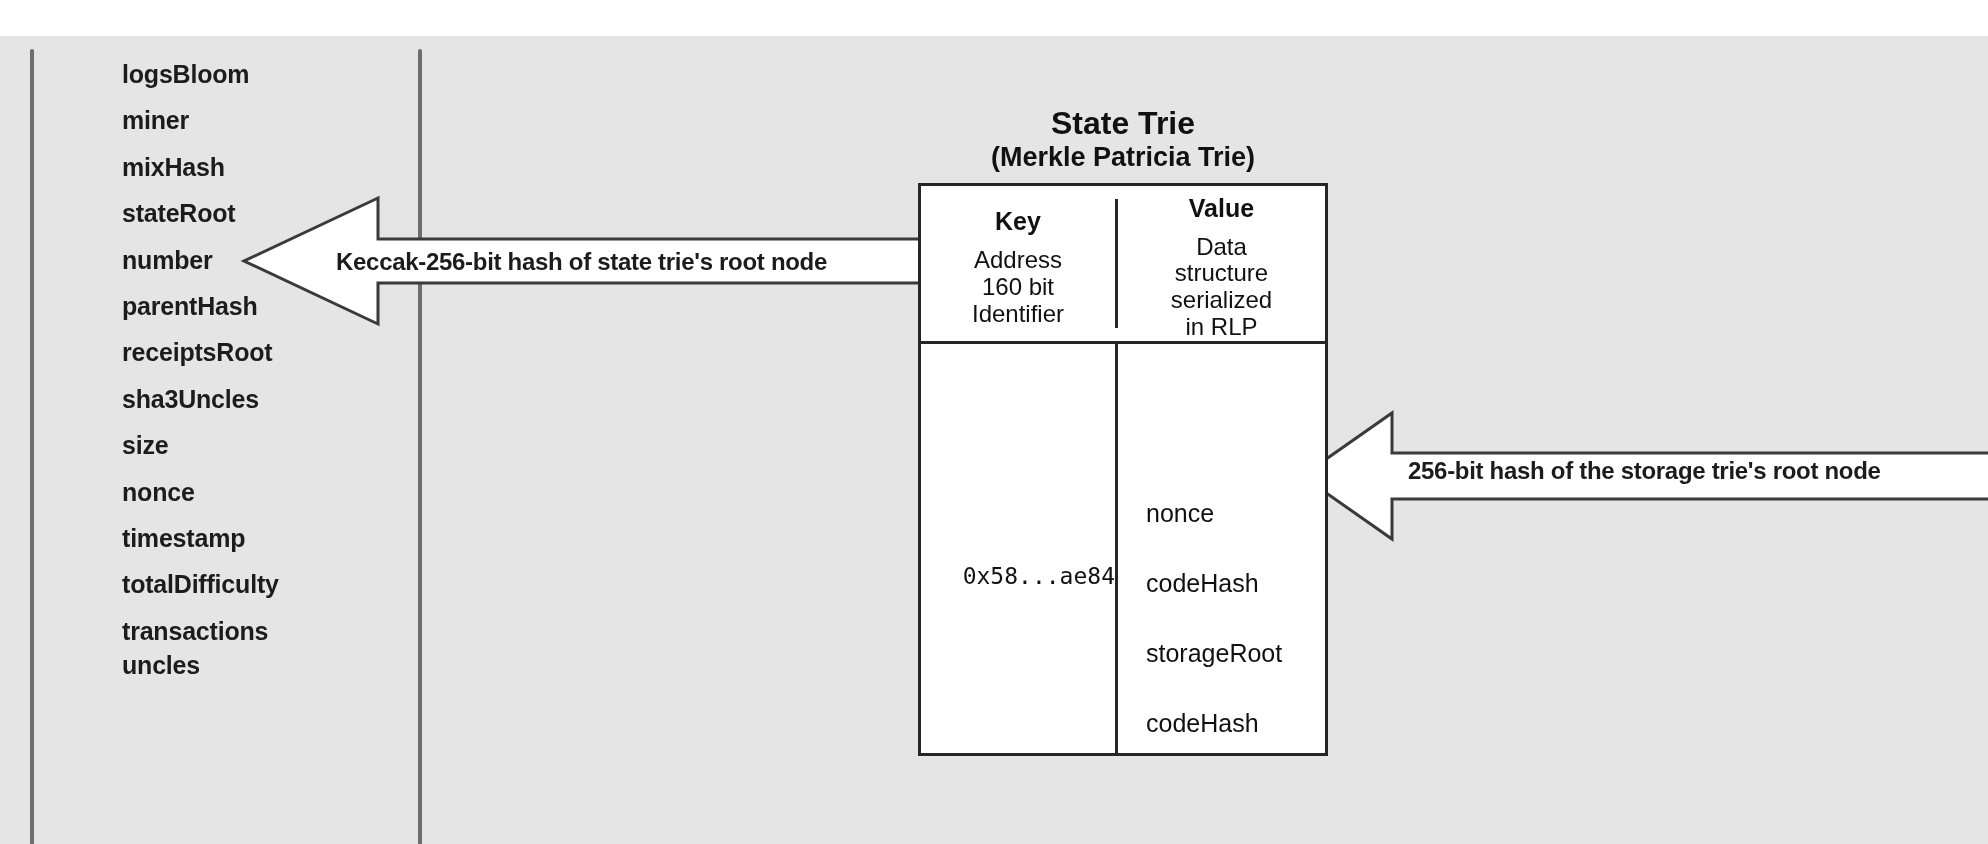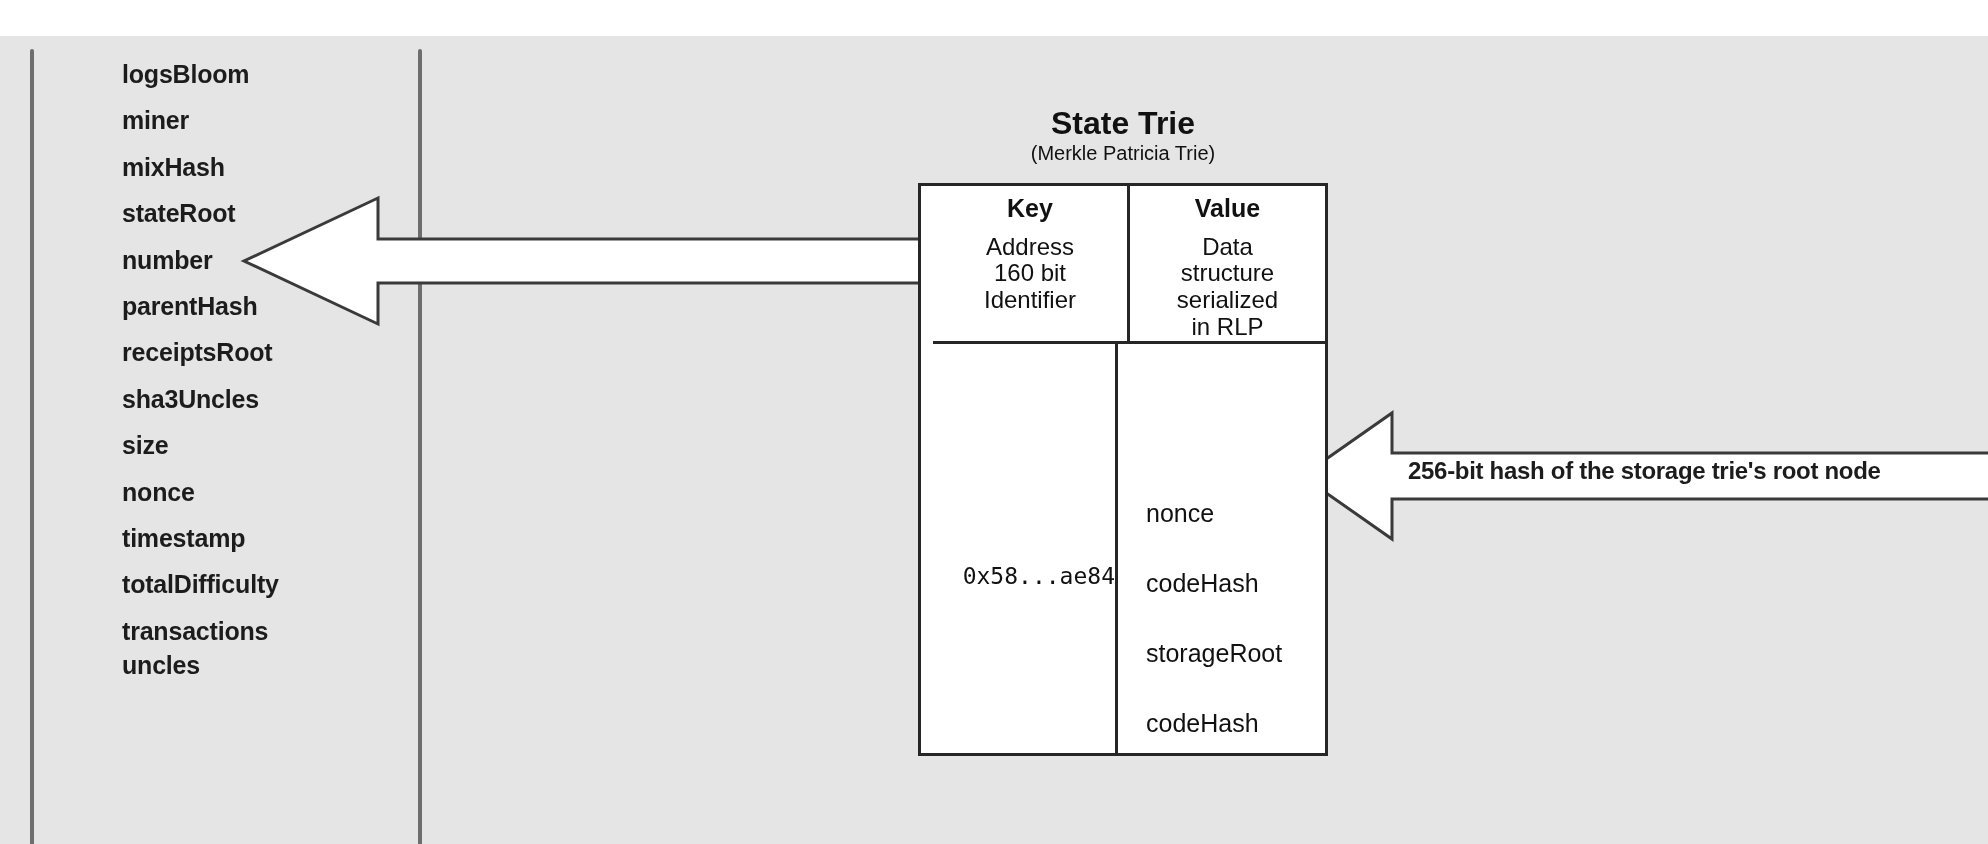--- a/index.html
+++ b/index.html
@@ -66,45 +66,46 @@
     width: 410px;
     text-align: center;
   }
   #trie-title {
     font-size: 32px;
     font-weight: bold;
     color: #111;
     line-height: 1.12;
   }
   #trie-subtitle {
-    font-size: 20px;
-    font-weight: normal;
+    font-size: 27px;
+    font-weight: bold;
     color: #111;
     line-height: 1.12;
   }
 
   #trie-table {
     position: absolute;
     left: 918px;
     top: 147px;
     width: 410px;
     height: 573px;
     border: 3px solid #262626;
     box-sizing: border-box;
     background: #ffffff;
   }
   #trie-head-row {
     position: absolute;
-    left: 12px;
+    left: 0;
     top: 0;
     right: 0;
     height: 158px;
     border-bottom: 3px solid #262626;
     box-sizing: border-box;
     display: flex;
+    align-items: center;
   }
   #trie-body-row {
     position: absolute;
     left: 0;
     top: 158px;
     right: 0;
     bottom: 0;
     display: flex;
   }
   .col-key {
@@ -198,20 +199,21 @@
       <div class="field-item" style="top: 442px;">nonce</div>
       <div class="field-item" style="top: 488px;">timestamp</div>
       <div class="field-item" style="top: 534px;">totalDifficulty</div>
       <div class="field-item" style="top: 581px;">transactions</div>
       <div class="field-item" style="top: 615px;">uncles</div>
     </div>
 
   <svg class="callout-svg" id="svg-left-arrow" style="left:0px; top:0px; width:960px; height:300px;" viewBox="0 0 960 300">
     <polyline points="918,203 378,203 378,162 244,225 378,288 378,247 918,247" fill="#ffffff" stroke="#3a3a3a" stroke-width="3" stroke-linejoin="miter" stroke-linecap="butt"></polyline>
   </svg>
+  <div class="callout-label" id="label-left-arrow" style="left:336px; top:212px;">Keccak-256-bit hash of state trie's root node</div>
 
   <svg class="callout-svg" id="svg-right-arrow" style="left:1280px; top:360px; width:720px; height:200px;" viewBox="0 0 720 200">
     <polyline points="720,57 112,57 112,17 22,80 112,143 112,103 720,103" fill="#ffffff" stroke="#3a3a3a" stroke-width="3" stroke-linejoin="miter" stroke-linecap="butt"></polyline>
   </svg>
   <div class="callout-label" id="label-right-arrow" style="left:1408px; top:421px;">256-bit hash of the storage trie's root node</div>
 
   <div id="trie-title-wrap">
     <div id="trie-title">State Trie</div>
     <div id="trie-subtitle">(Merkle Patricia Trie)</div>
   </div>

